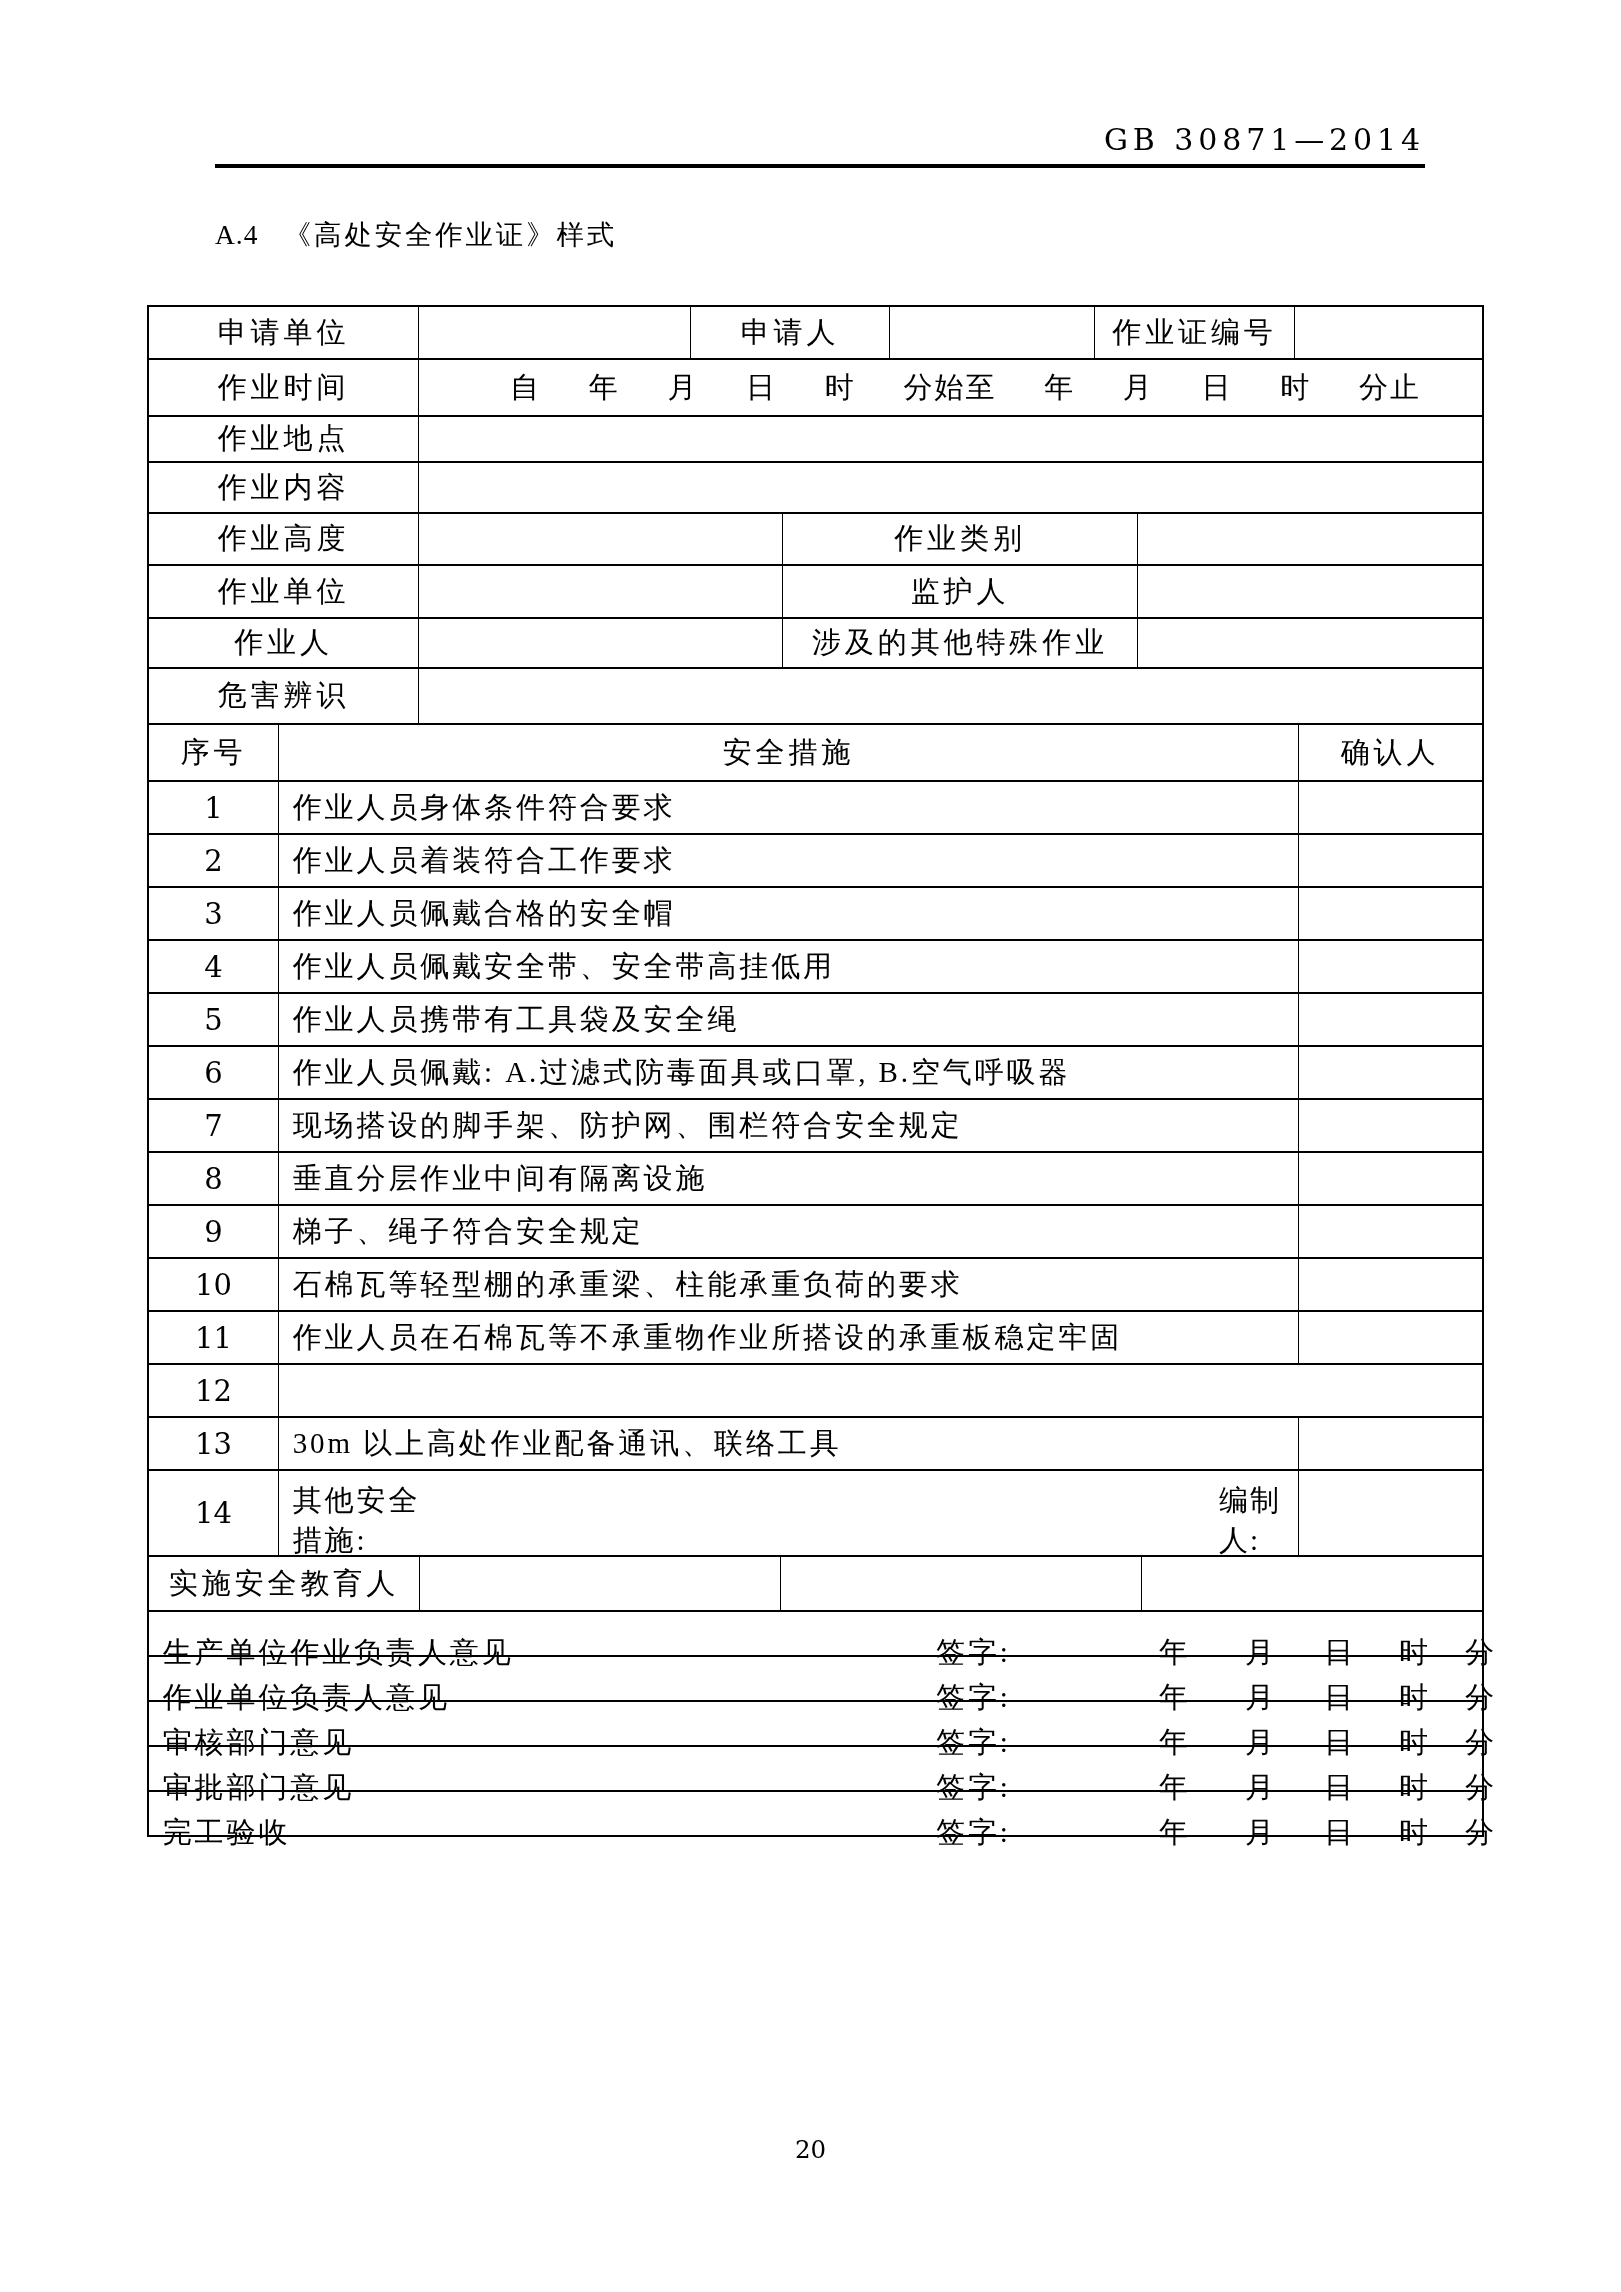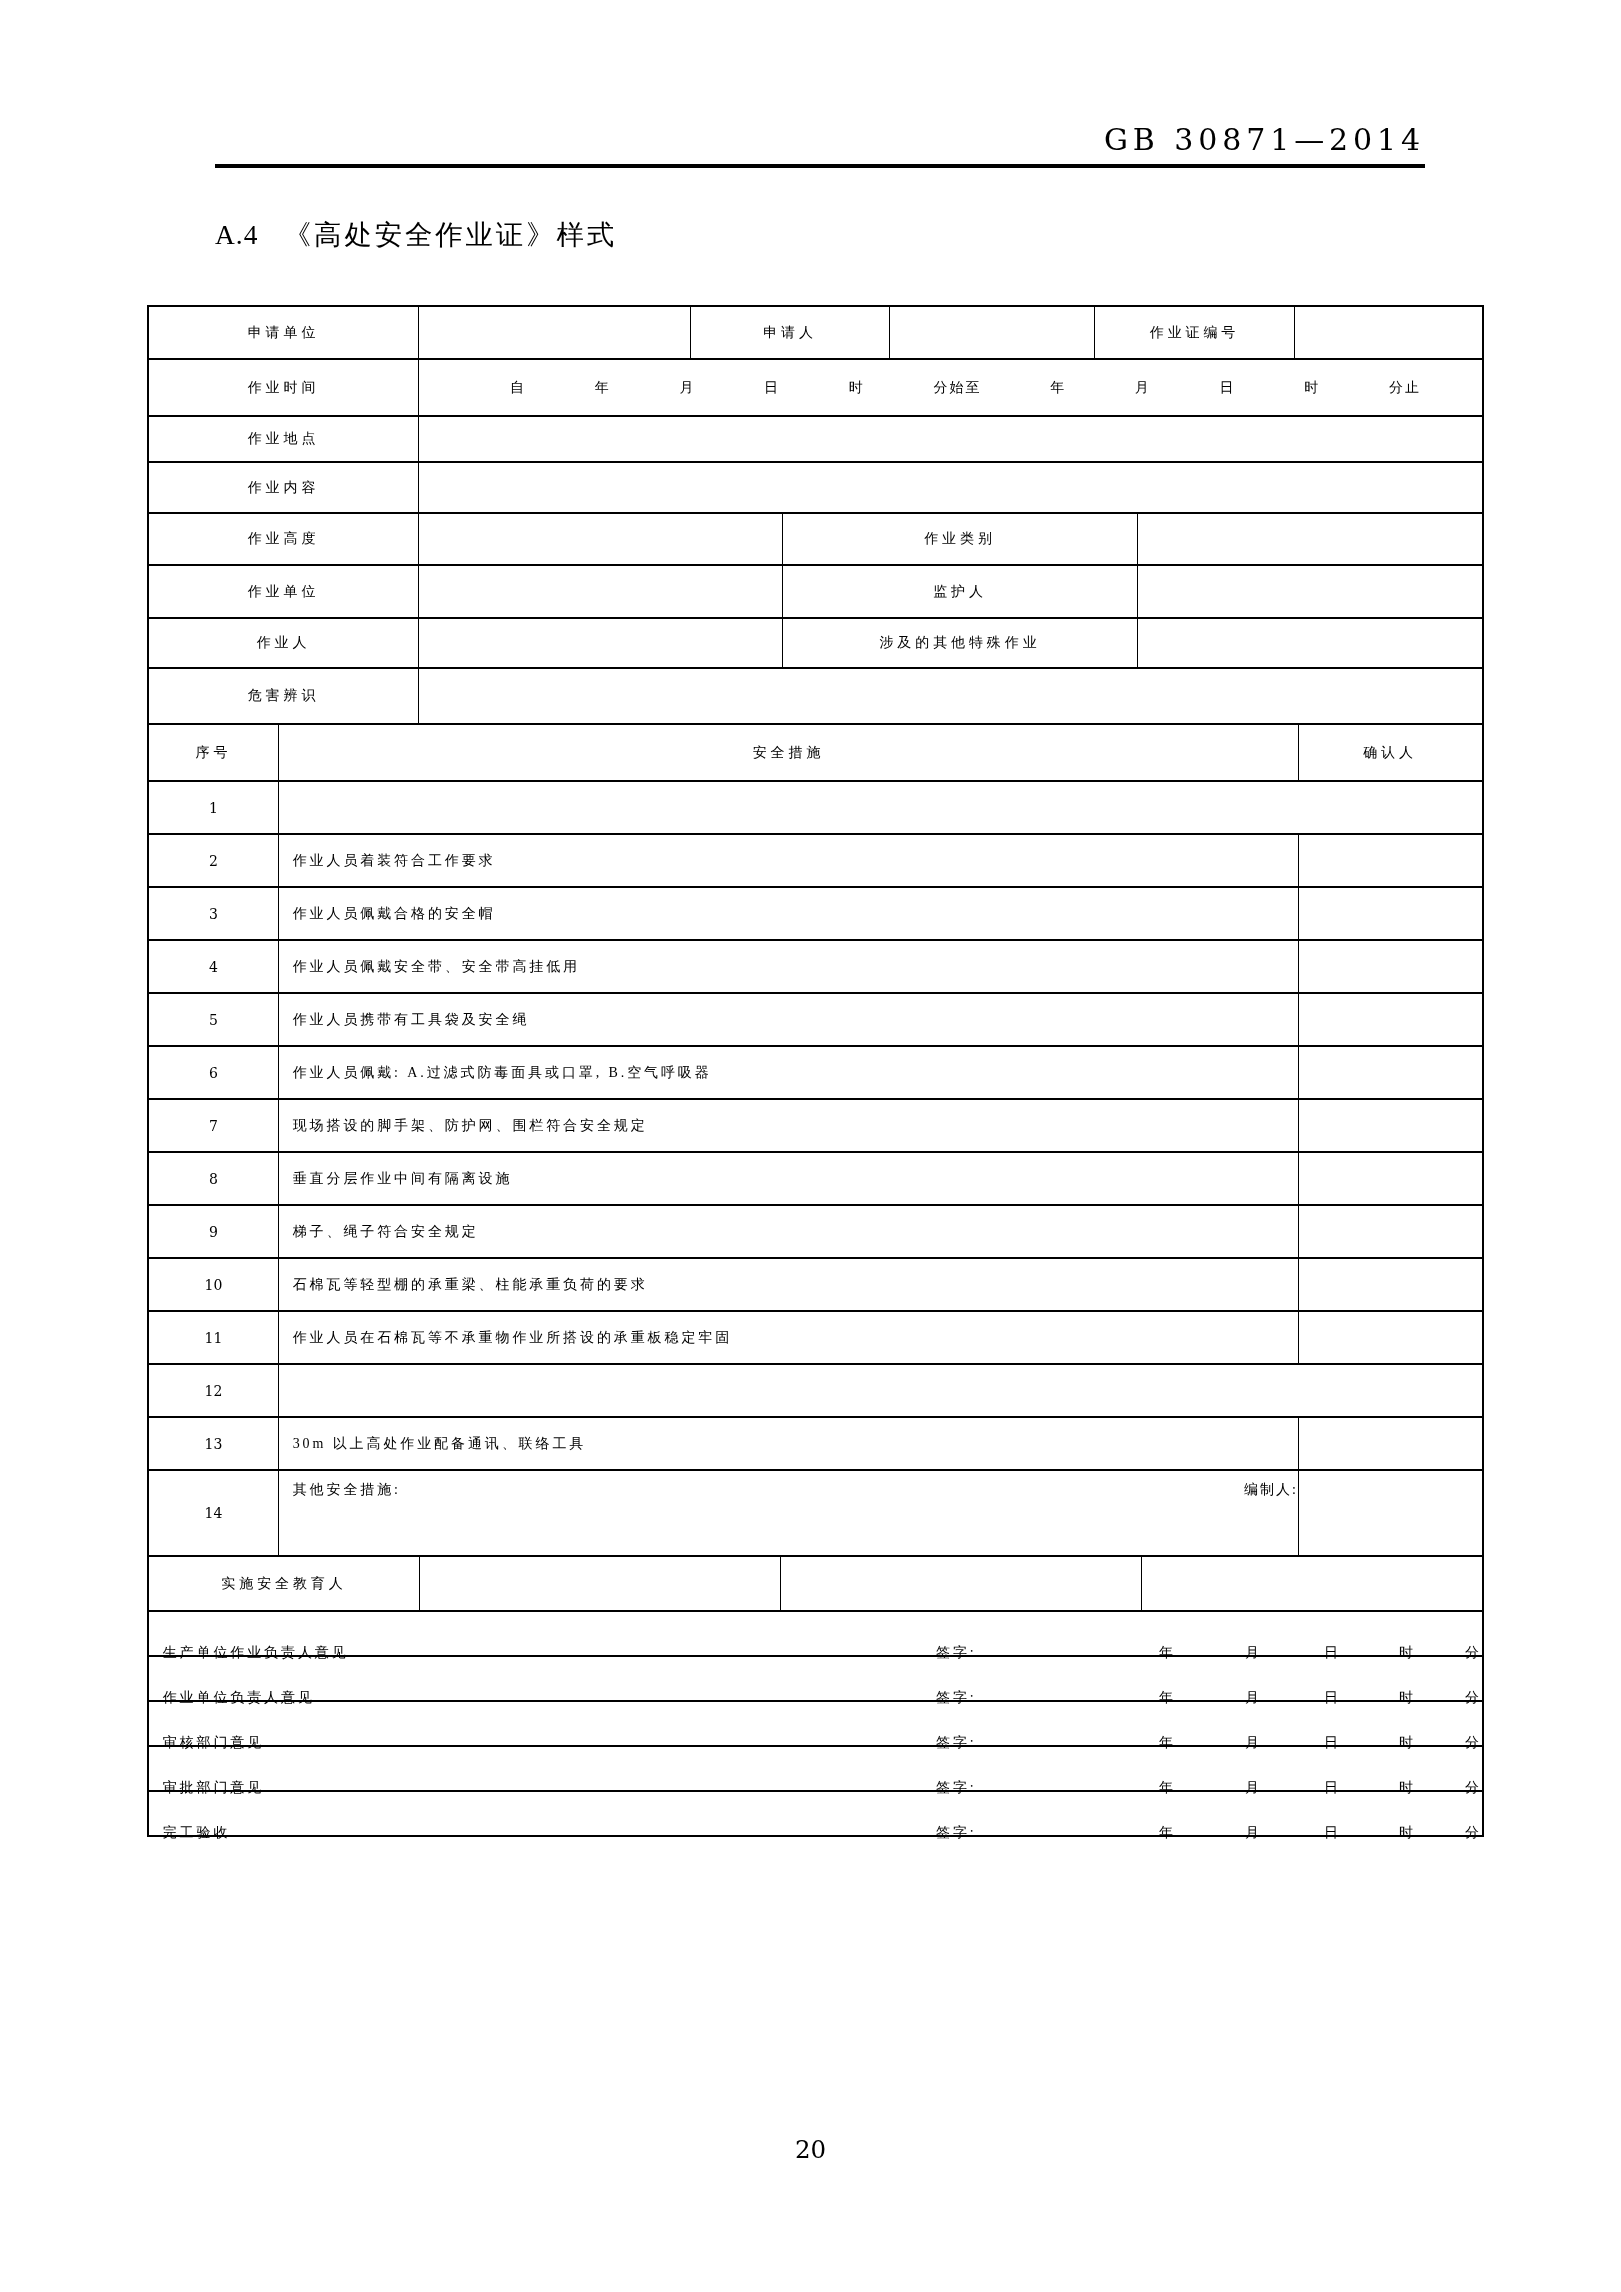--- a/index.html
+++ b/index.html
@@ -26,21 +26,21 @@
     position:absolute; top:217px; left:215px;
     font-size:27.4px; letter-spacing:2.9px; white-space:nowrap;
   }
   .doc-title .tno { margin-right:25.5px; letter-spacing:1px; }
 
   .form-table {
     position:absolute; top:305px; left:147px;
     width:1337px;
     border:2px solid #000;
     display:flex; flex-direction:column;
-    font-size:14px;
+    font-size:29px;
   }
   .row { display:flex; border-top:2px solid #000; flex-shrink:0; }
   .row.first { border-top:none; }
   .cell {
     border-left:1px solid #000;
     display:flex; align-items:center; justify-content:center;
     flex-shrink:0; overflow:hidden;
   }
   .cell.cfirst { border-left:none; }
   .lbl { letter-spacing:3.9px; white-space:nowrap; }
@@ -149,20 +149,21 @@
     </div>
 
     <div class="row" style="height:57px">
       <div class="cell cfirst lbl" style="width:129px">序号</div>
       <div class="cell lbl" style="width:1020px">安全措施</div>
       <div class="cell lbl" style="width:183px">确认人</div>
     </div>
 
     <div class="row" style="height:53px">
       <div class="cell cfirst num" style="width:129px">1</div>
+      <div class="cell ltext" style="width:1020px">作业人员身体条件符合要求</div>
       <div class="cell" style="width:183px"></div>
     </div>
     <div class="row" style="height:53px">
       <div class="cell cfirst num" style="width:129px">2</div>
       <div class="cell ltext" style="width:1020px">作业人员着装符合工作要求</div>
       <div class="cell" style="width:183px"></div>
     </div>
     <div class="row" style="height:53px">
       <div class="cell cfirst num" style="width:129px">3</div>
       <div class="cell ltext" style="width:1020px">作业人员佩戴合格的安全帽</div>

